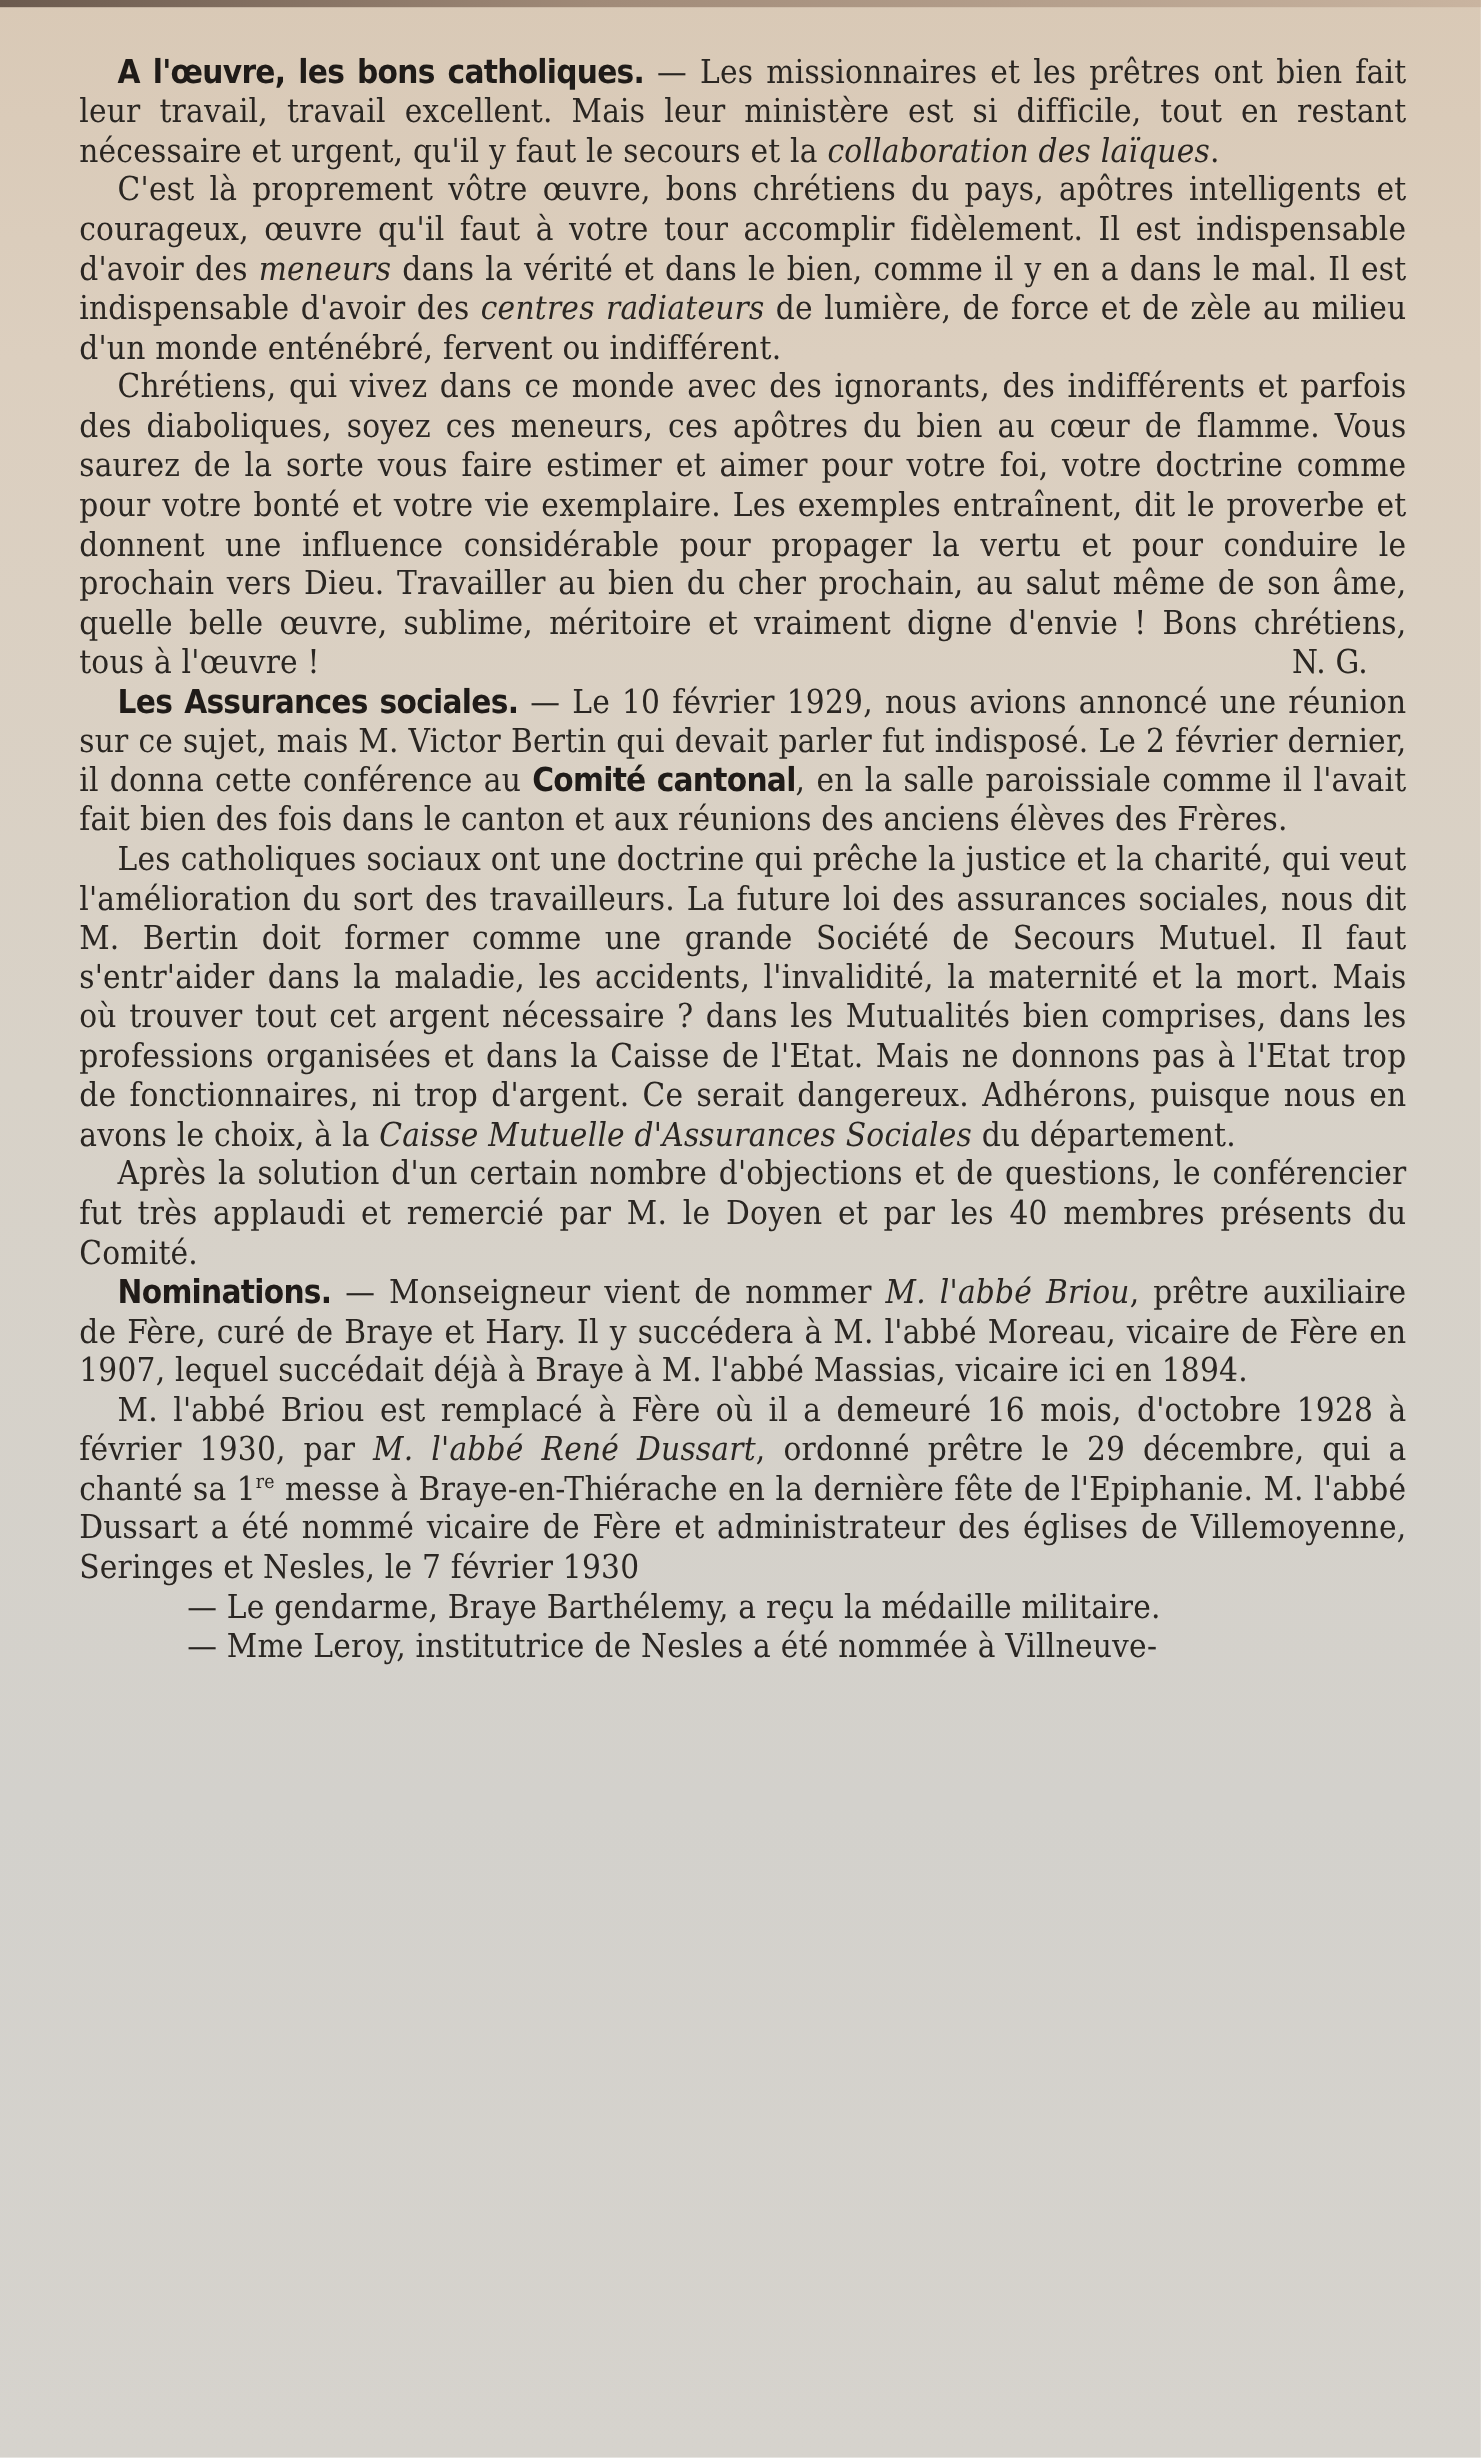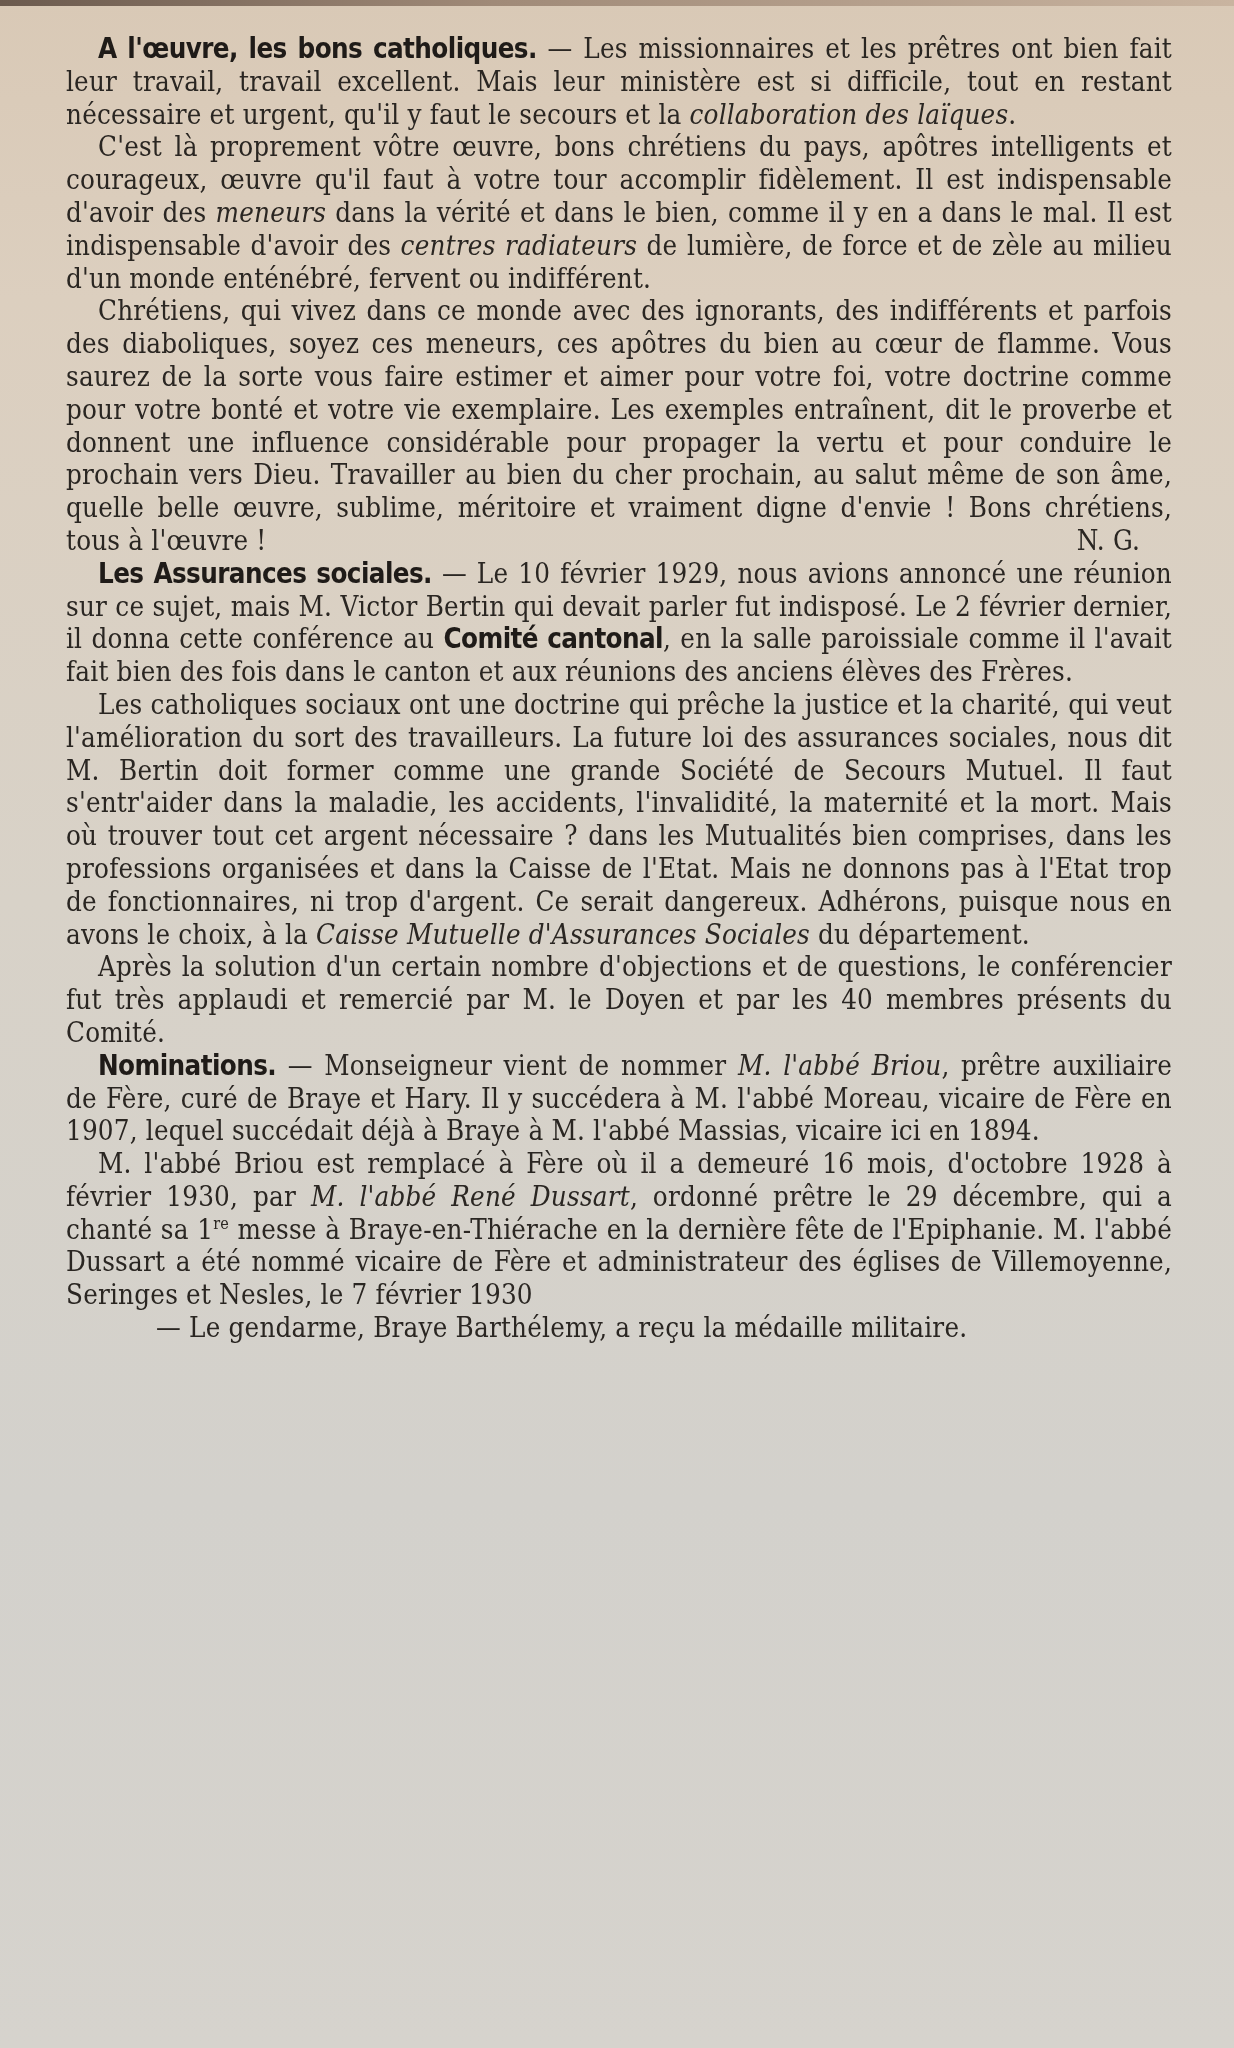--- a/index.html
+++ b/index.html
@@ -12,21 +12,21 @@
       font-family: "DejaVu Serif", "Liberation Serif", serif;
       color: #2a2622;
     }
     .topedge {
       position: absolute; left: 0; top: 0; width: 1234px; height: 6px;
       background: linear-gradient(90deg, #6b5a4e, #a08a78 40%, #c9b4a0);
     }
     .page {
       position: absolute;
       left: 66px;
-      top: 32px;
+      top: 44px;
       width: 1106px;
       font-size: 27.5px;
       line-height: 32.8px;
       letter-spacing: 0.2px;
       text-align: justify;
       text-align-last: left;
       font-stretch: condensed;
       transform-origin: 0 0;
     }
     .page p { margin: 0; text-indent: 32px; hyphens: manual; }
@@ -80,15 +80,18 @@
   <section>
     <p>
       <span class="b">Nominations.</span><span> — Monseigneur vient de nommer </span><span class="i">M. l'abbé Briou</span><span>, prêtre auxiliaire de Fère, curé de Braye et Hary. Il y succédera à M. l'abbé Moreau, vicaire de Fère en 1907, lequel succédait déjà à Braye à M. l'abbé Massias, vicaire ici en 1894.</span>
     </p>
     <p>
       <span>M. l'abbé Briou est remplacé à Fère où il a demeuré 16 mois, d'octobre 1928 à février 1930, par </span><span class="i">M. l'abbé René Dussart</span><span>, ordonné prêtre le 29 décembre, qui a chanté sa 1</span><sup>re</sup><span> messe à Braye-en-Thiérache en la dernière fête de l'Epiphanie. M. l'abbé Dussart a été nommé vicaire de Fère et administrateur des églises de Villemoyenne, Seringes et Nesles, le 7 février 1930</span>
     </p>
     <p class="dash-item">
       <span>— Le gendarme, Braye Barthélemy, a reçu la médaille militaire.</span>
     </p>
+    <p class="dash-item">
+      <span>— Mme Leroy, institutrice de Nesles a été nommée à Villneuve-</span>
+    </p>
   </section>
 
 </div>
 
 </body></html>

